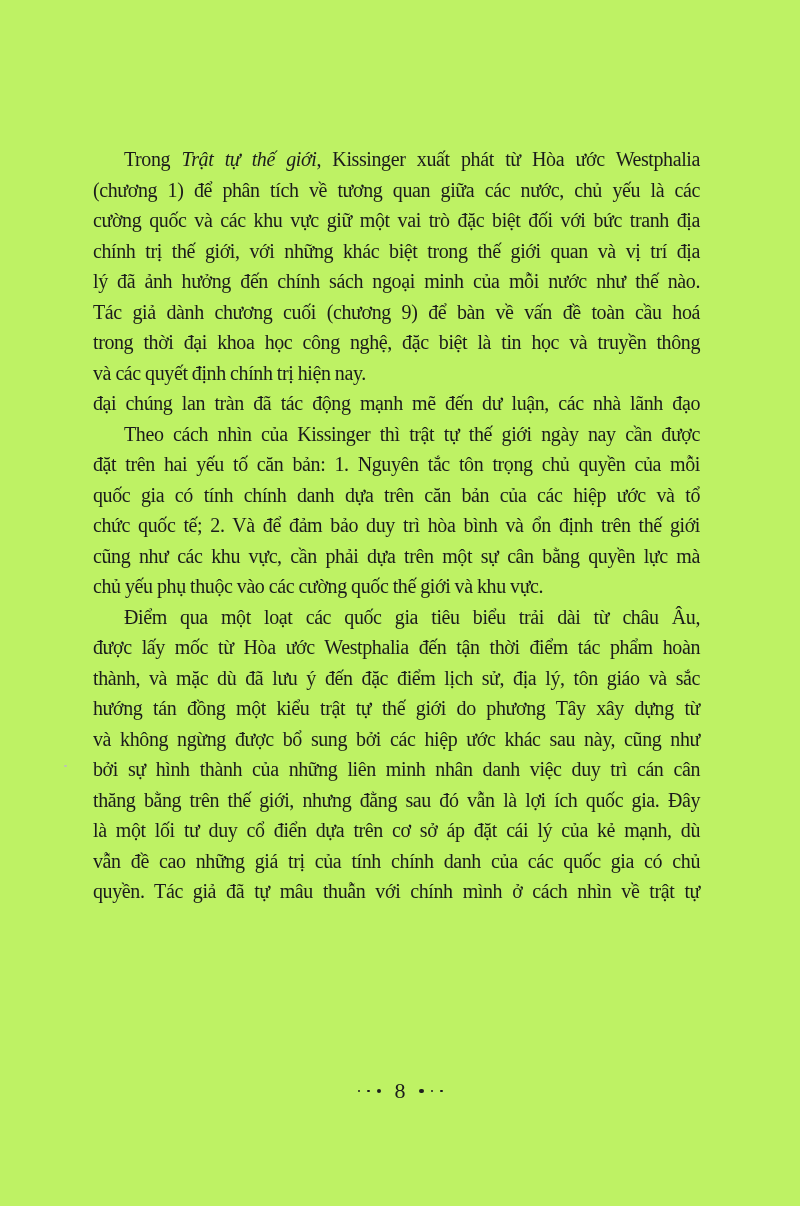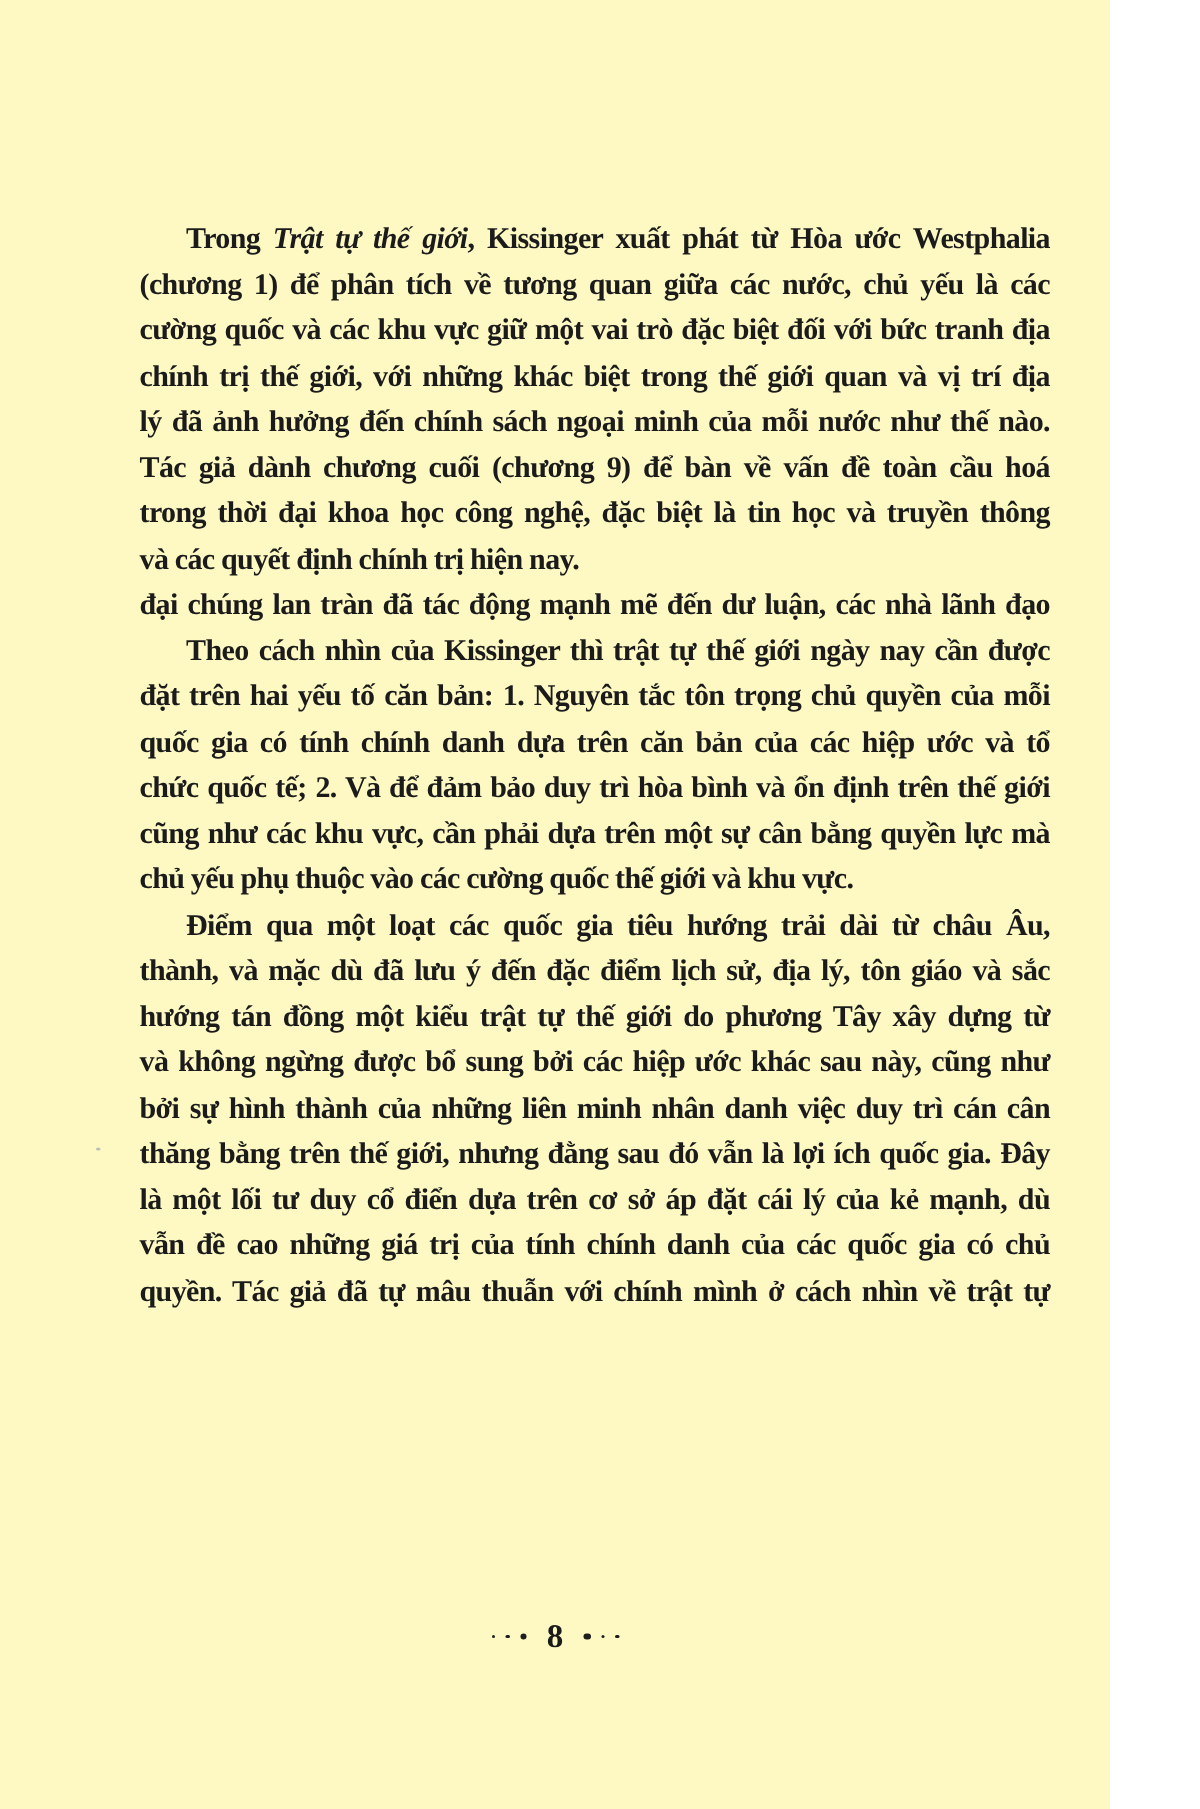--- a/index.html
+++ b/index.html
@@ -1,24 +1,23 @@
 <!DOCTYPE html>
 <html><head>
 <meta charset="utf-8">
 <style>
   html, body { margin: 0; padding: 0; }
   .page {
     position: relative;
-    width: 740px;
+    width: 800px;
     height: 1206px;
-    background: #fef9c3;
+    background: #bef264;
     font-family: "Liberation Serif", serif;
     color: #1b1b1b;
     overflow: hidden;
-    font-weight: bold;
   }
   .text-block {
     position: absolute;
     left: 93px;
     top: 144px;
     width: 607px;
   }
   .paragraph { margin: 0; }
   .paragraph + .paragraph { margin-top: 0; }
   .line {
@@ -89,21 +88,22 @@
       </div>
       <div class="paragraph">
         <div class="line firstline"><span>Theo cách nhìn của Kissinger thì trật tự thế giới ngày nay cần được</span></div>
         <div class="line"><span>đặt trên hai yếu tố căn bản: 1. Nguyên tắc tôn trọng chủ quyền của mỗi</span></div>
         <div class="line"><span>quốc gia có tính chính danh dựa trên căn bản của các hiệp ước và tổ</span></div>
         <div class="line"><span>chức quốc tế; 2. Và để đảm bảo duy trì hòa bình và ổn định trên thế giới</span></div>
         <div class="line"><span>cũng như các khu vực, cần phải dựa trên một sự cân bằng quyền lực mà</span></div>
         <div class="line lastline"><span>chủ yếu phụ thuộc vào các cường quốc thế giới và khu vực.</span></div>
       </div>
       <div class="paragraph">
-        <div class="line firstline"><span>Điểm qua một loạt các quốc gia tiêu hướng trải dài từ châu Âu,</span></div>
+        <div class="line firstline"><span>Điểm qua một loạt các quốc gia tiêu biểu trải dài từ châu Âu,</span></div>
+        <div class="line"><span>được lấy mốc từ Hòa ước Westphalia đến tận thời điểm tác phẩm hoàn</span></div>
         <div class="line"><span>thành, và mặc dù đã lưu ý đến đặc điểm lịch sử, địa lý, tôn giáo và sắc</span></div>
         <div class="line"><span>hướng tán đồng một kiểu trật tự thế giới do phương Tây xây dựng từ</span></div>
         <div class="line"><span>và không ngừng được bổ sung bởi các hiệp ước khác sau này, cũng như</span></div>
         <div class="line"><span>bởi sự hình thành của những liên minh nhân danh việc duy trì cán cân</span></div>
         <div class="line"><span>thăng bằng trên thế giới, nhưng đằng sau đó vẫn là lợi ích quốc gia. Đây</span></div>
         <div class="line"><span>là một lối tư duy cổ điển dựa trên cơ sở áp đặt cái lý của kẻ mạnh, dù</span></div>
         <div class="line"><span>vẫn đề cao những giá trị của tính chính danh của các quốc gia có chủ</span></div>
         <div class="line"><span>quyền. Tác giả đã tự mâu thuẫn với chính mình ở cách nhìn về trật tự</span></div>
       </div>
     </div>

